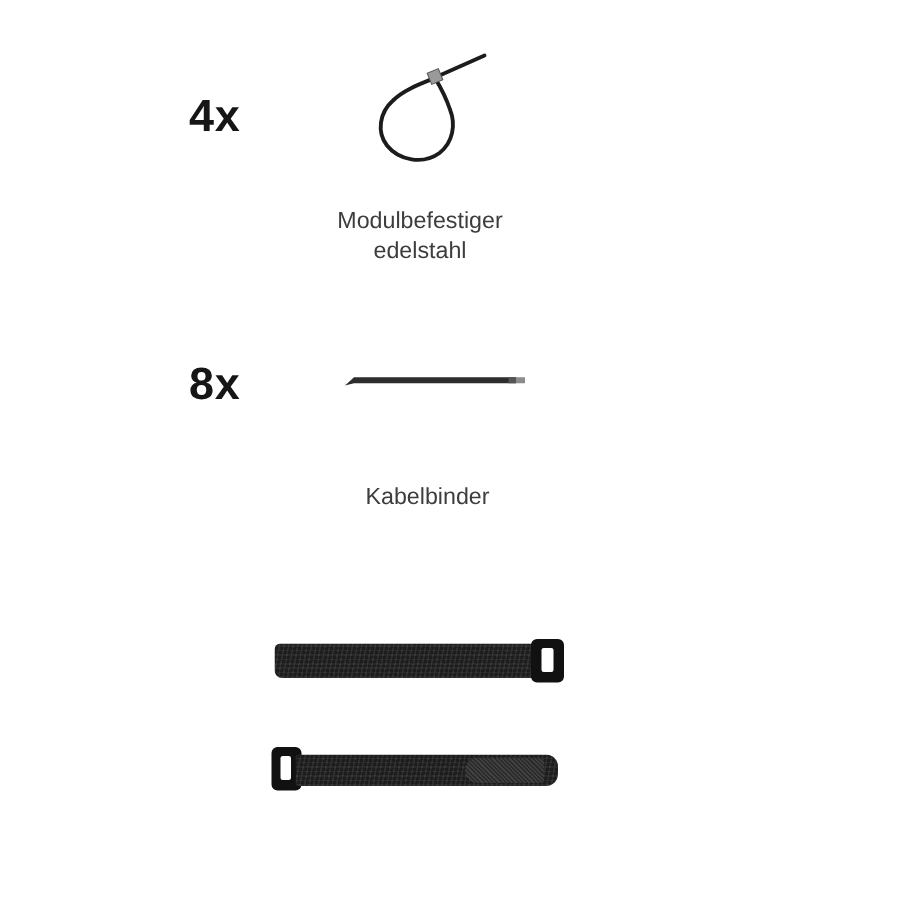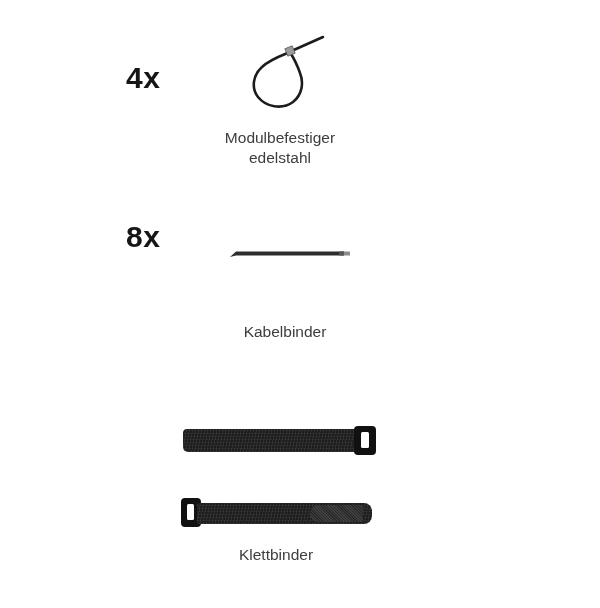--- a/index.html
+++ b/index.html
@@ -21,32 +21,32 @@
   .qty {
     position: absolute;
     left: 126px;
     font-weight: 700;
     font-size: 30px;
     line-height: 34px;
     color: #161616;
     letter-spacing: 0.5px;
   }
   .qty-1 { top: 61px; }
-  .qty-2 { top: 220px; }
+  .qty-2 { top: 240px; }
   .qty-3 { top: 458px; }
 
   .caption {
     position: absolute;
     width: 220px;
     text-align: center;
     font-size: 15.5px;
     line-height: 20px;
     color: #3d3d3d;
   }
-  .caption-1 { left: 170px; top: 128px; }
+  .caption-1 { left: 170px; top: 138px; }
   .caption-2 { left: 175px; top: 322px; }
   .caption-3 { left: 166px; top: 545px; }
 
   .tie-loop-svg {
     position: absolute;
     left: 235px;
     top: 30px;
     width: 95px;
     height: 85px;
   }
@@ -178,17 +178,14 @@
       <div class="buckle-slot"></div>
     </div>
 
     <div class="buckle buckle-bottom">
       <div class="buckle-slot"></div>
     </div>
     <div class="strap-body strap-body-bottom"></div>
     <div class="velcro-patch"></div>
   </div>
 
-  <div class="caption caption-3">
-    <span>Klettbinder</span>
-  </div>
 
 </div>
 
 </body></html>

